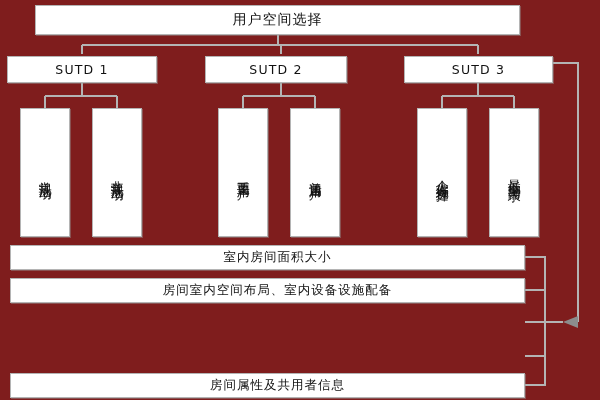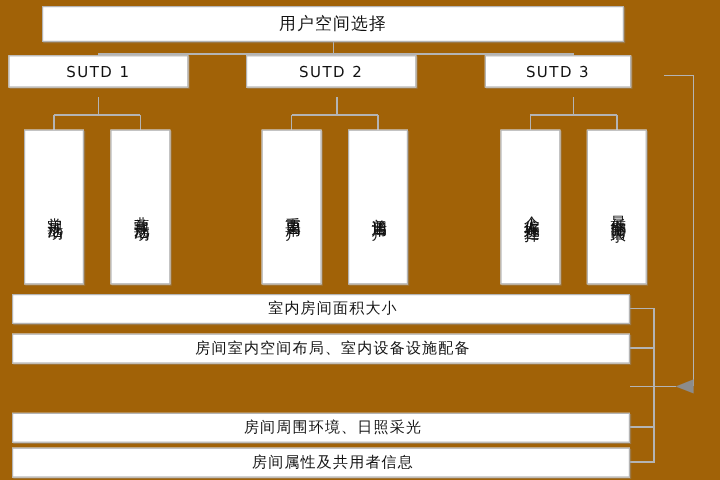--- a/index.html
+++ b/index.html
@@ -10,21 +10,21 @@
   body {
     font-family: "DejaVu Sans", "Liberation Sans", sans-serif;
     width: 600px;
     height: 400px;
     overflow: hidden;
   }
   #diagram {
     position: relative;
     width: 600px;
     height: 400px;
-    background: #a16207;
+    background: #7f1d1d;
   }
   #wires {
     position: absolute;
     left: 0;
     top: 0;
     width: 600px;
     height: 400px;
   }
   .node {
     position: absolute;
@@ -41,28 +41,28 @@
   }
   .title-node {
     left: 35px;
     top: 5px;
     width: 485px;
     height: 30px;
     font-size: 14px;
     letter-spacing: 1px;
   }
   .sutd-node {
-    top: 46px;
+    top: 56px;
     height: 27px;
     font-size: 12.5px;
     letter-spacing: 1.2px;
   }
   .sutd-1 { left: 7px;   width: 150px; }
   .sutd-2 { left: 205px; width: 142px; }
-  .sutd-3 { left: 404px; width: 122px; }
+  .sutd-3 { left: 404px; width: 149px; }
 
   .leaf-node {
     top: 108px;
     width: 50px;
     height: 129px;
     font-size: 13px;
     line-height: 1.18;
     writing-mode: vertical-rl;
     text-orientation: upright;
     letter-spacing: 2px;
@@ -163,20 +163,17 @@
   <div class="node leaf-node leaf-6">
     <span>最低空间需求</span>
   </div>
 
   <div class="node row-node row-1">
     <span>室内房间面积大小</span>
   </div>
   <div class="node row-node row-2">
     <span>房间室内空间布局、室内设备设施配备</span>
   </div>
-  <div class="node row-node row-4">
-    <span>房间周围环境、日照采光</span>
-  </div>
   <div class="node row-node row-5">
     <span>房间属性及共用者信息</span>
   </div>
 
 </div>
 
 </body></html>

